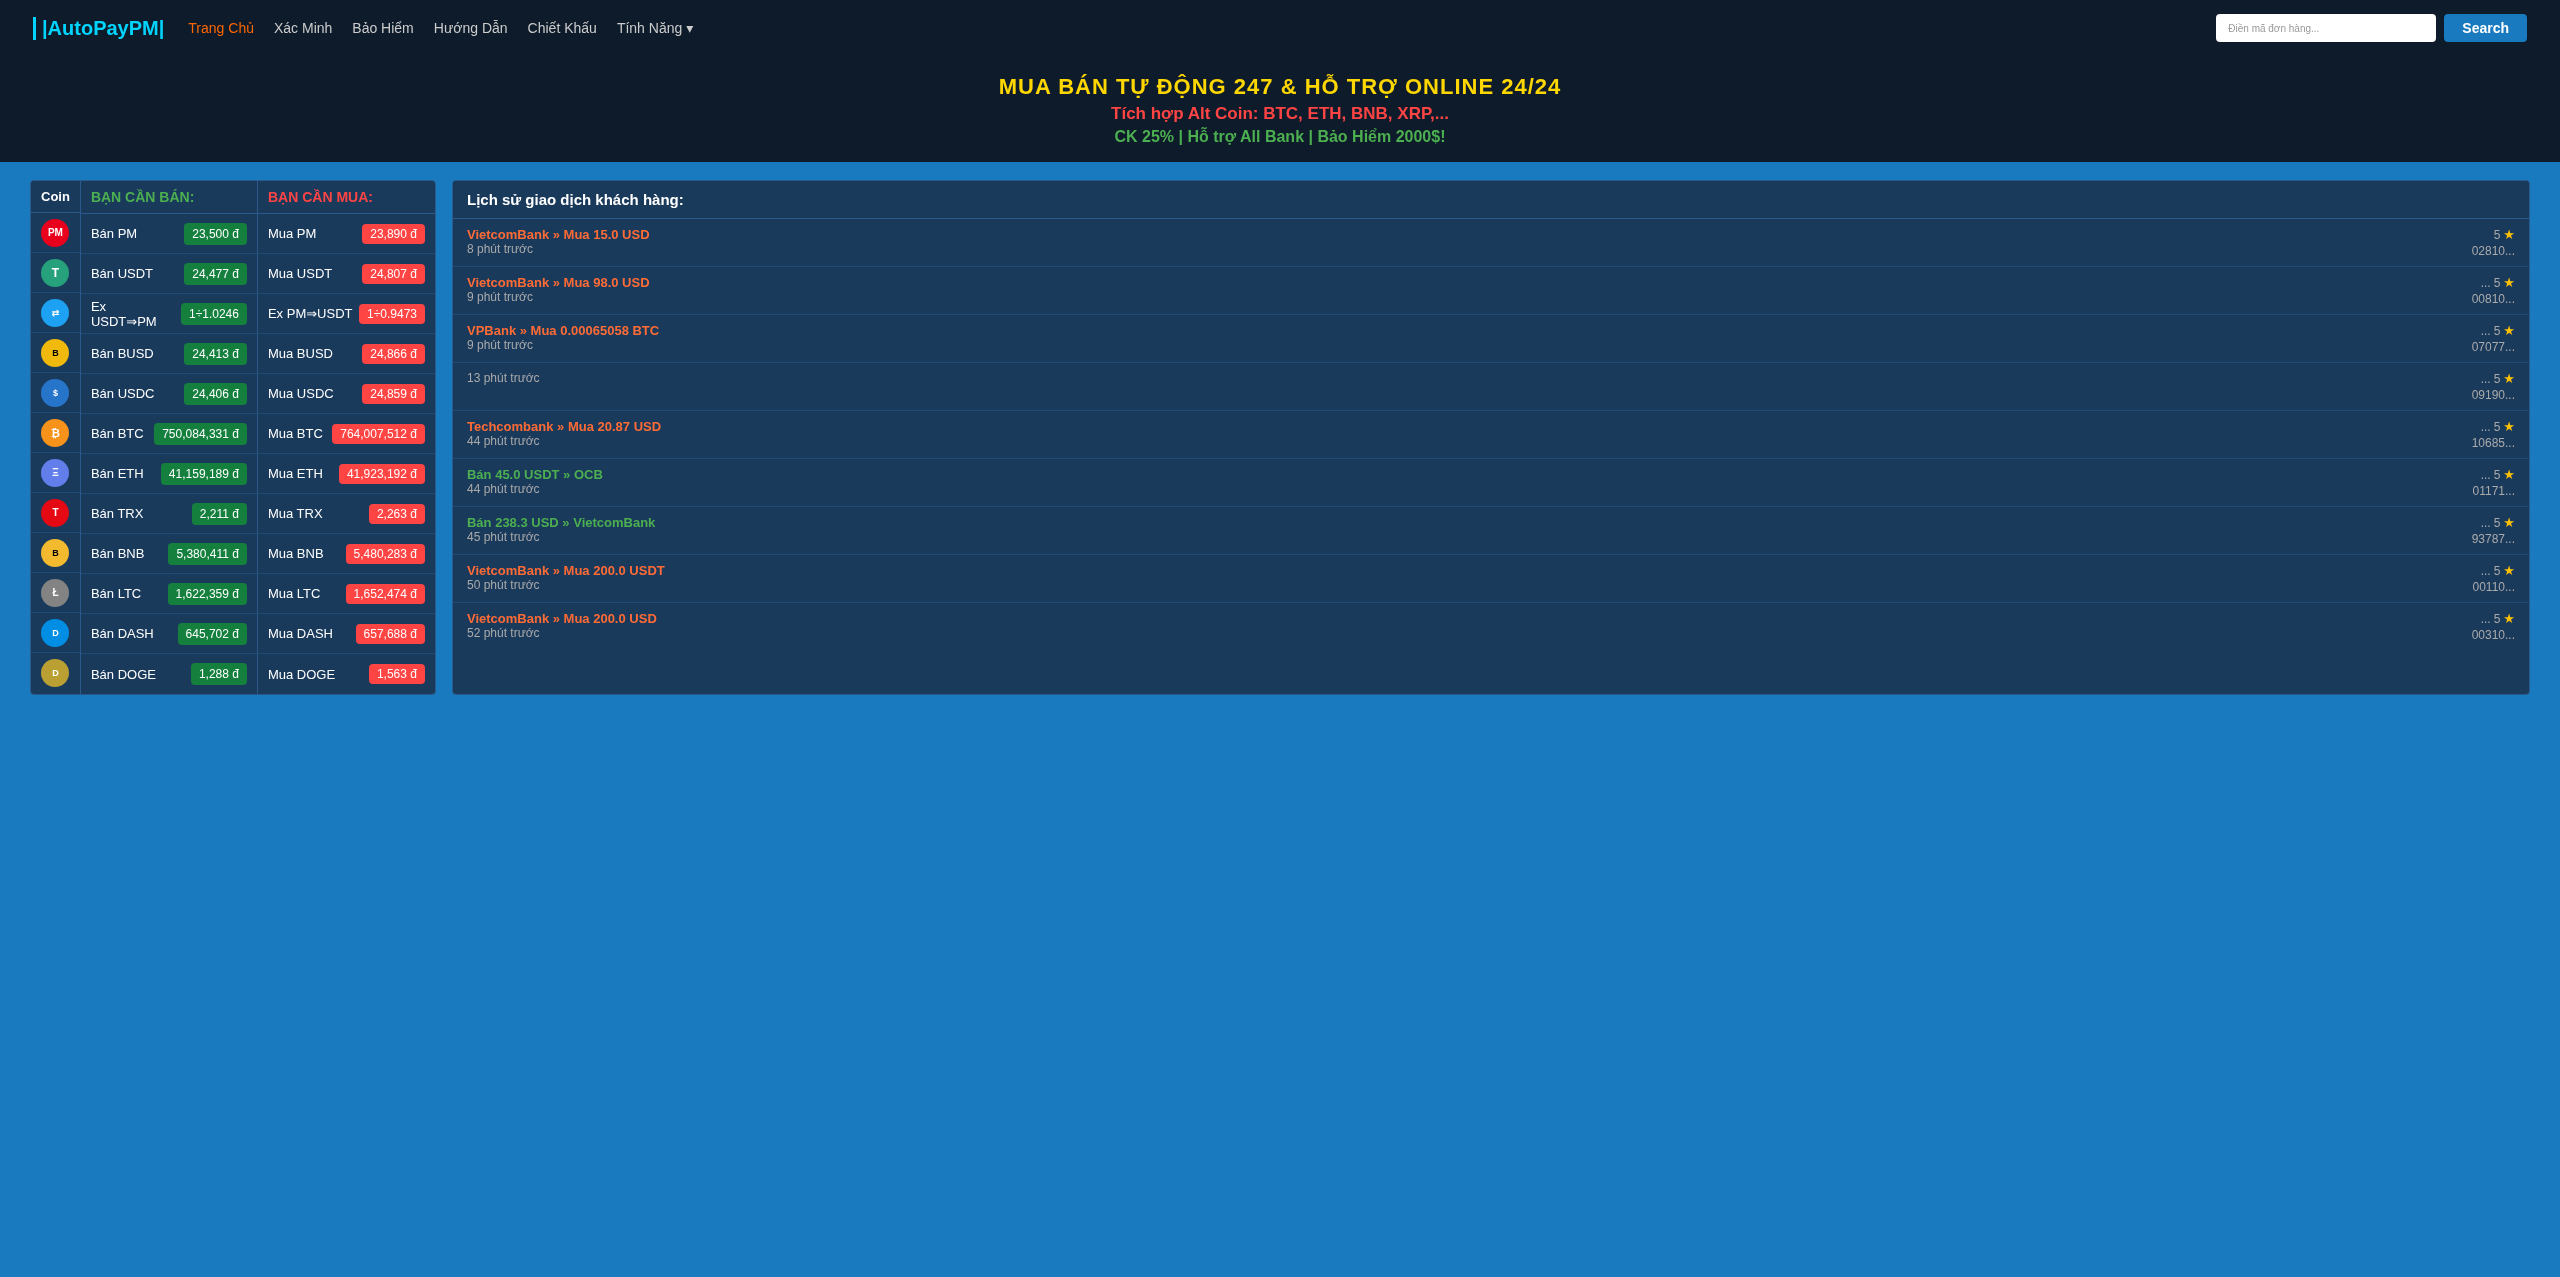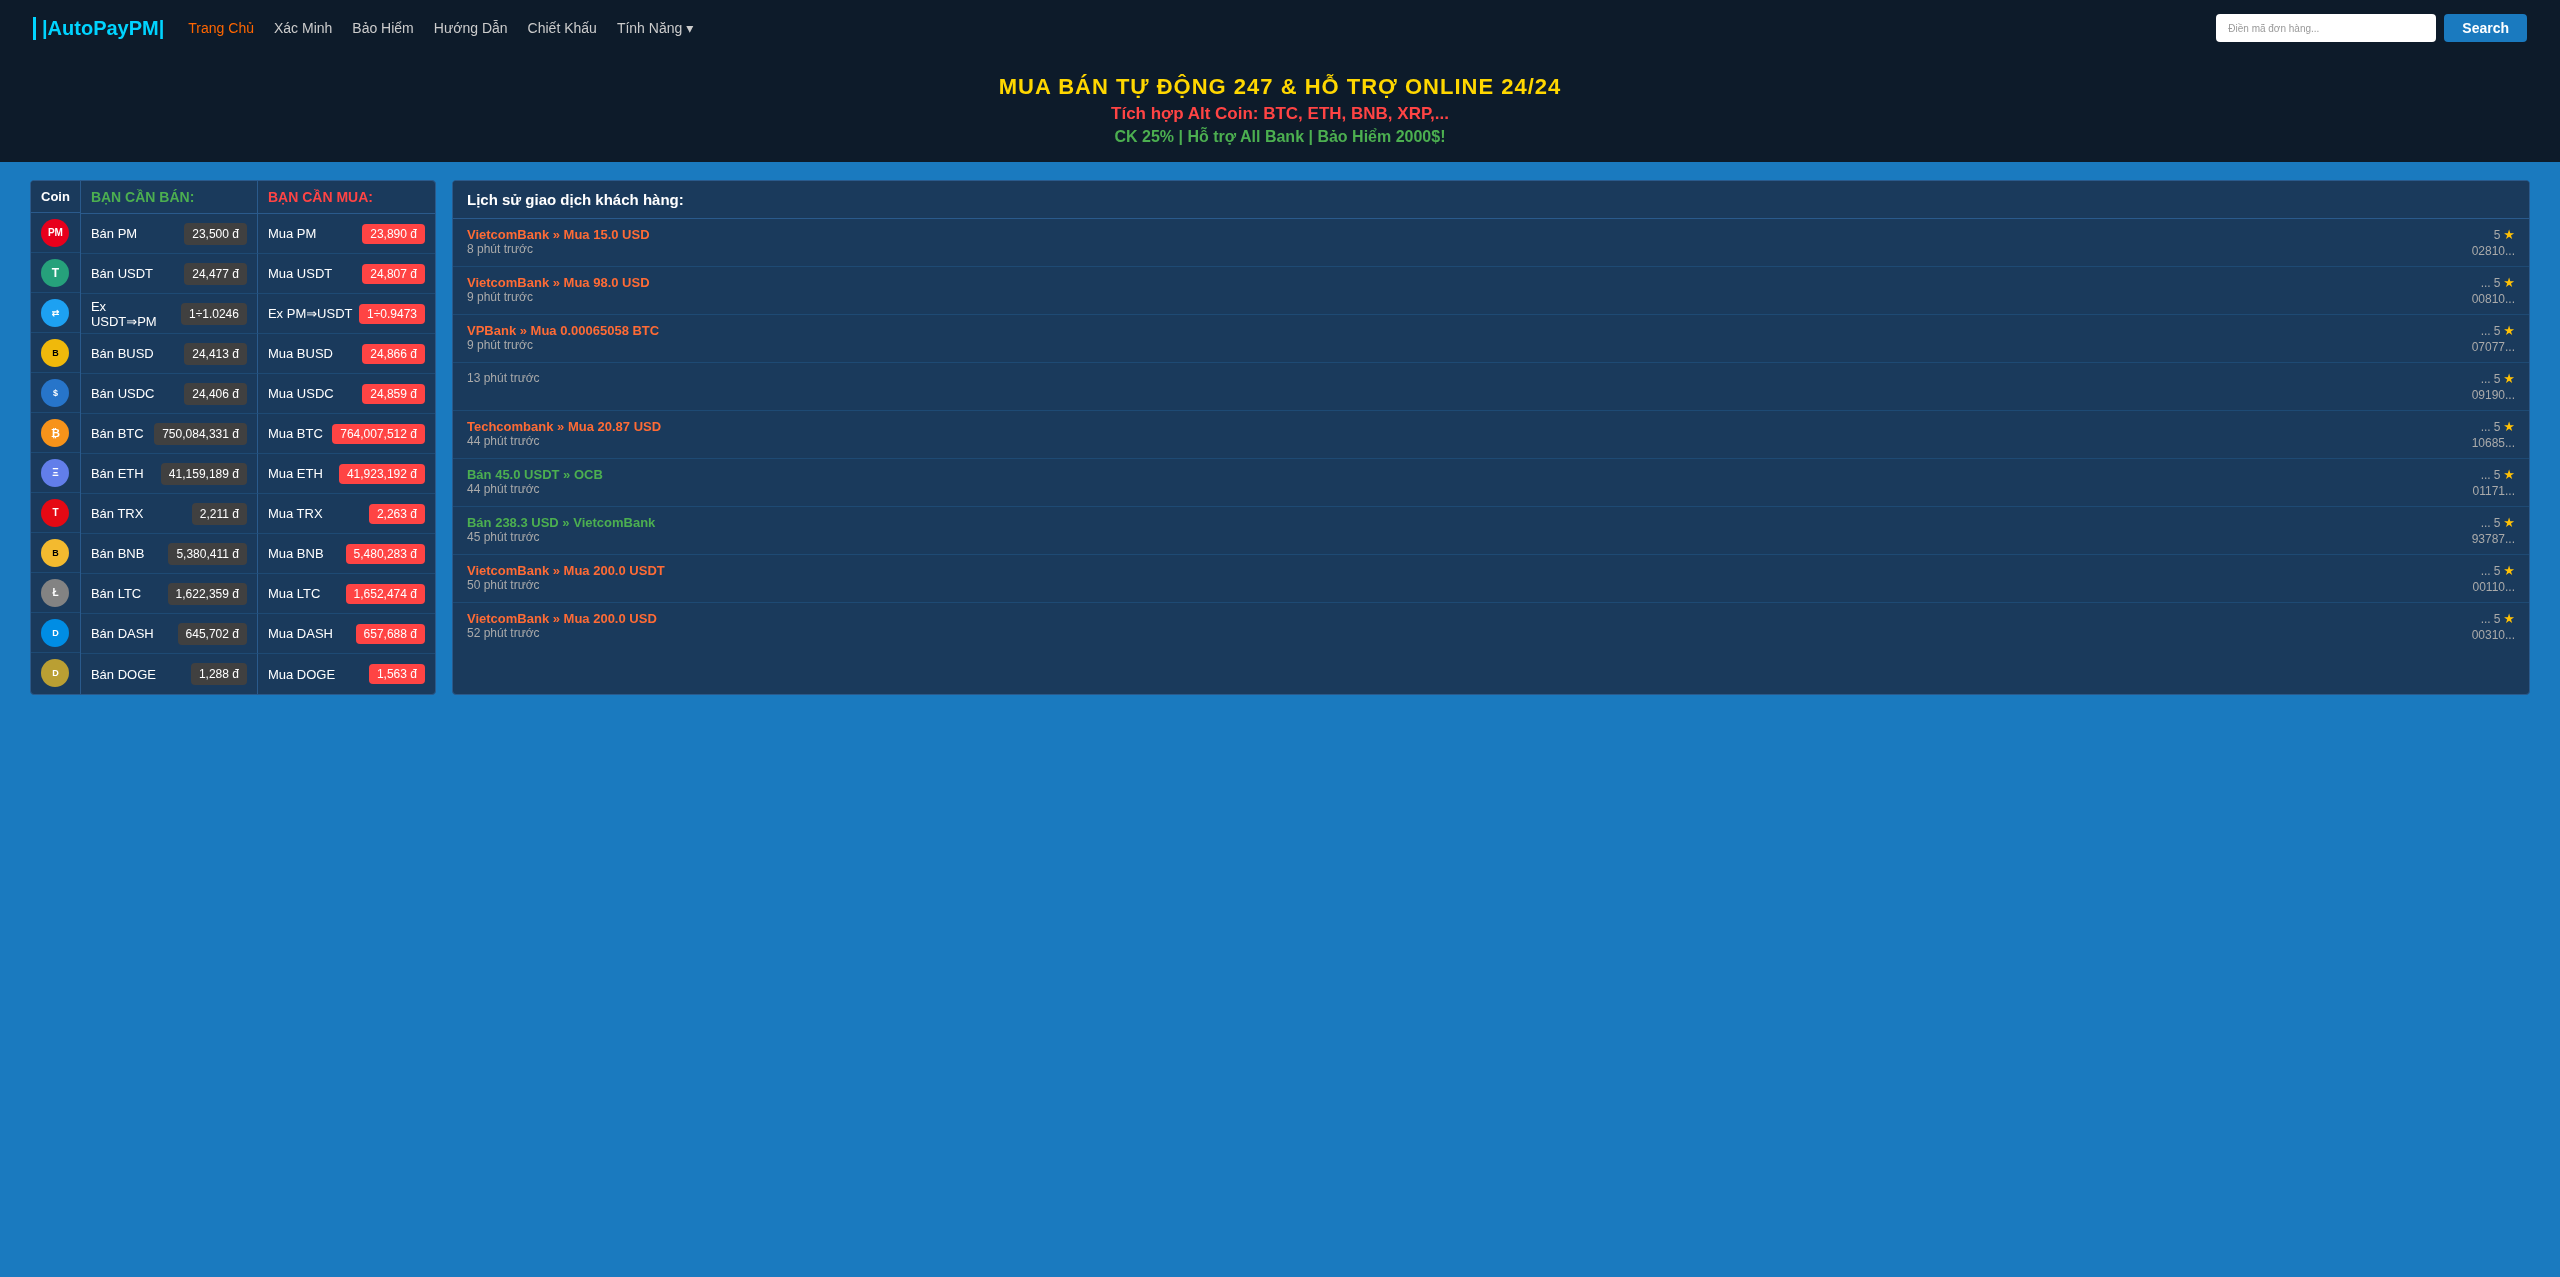--- a/index.html
+++ b/index.html
@@ -114,21 +114,21 @@
       border-radius: 50%;
       display: inline-flex;
       align-items: center;
       justify-content: center;
       font-size: 12px;
       font-weight: bold;
       color: #fff;
     }
 
     .sell-price-badge {
-      background-color: #404040;
+      background-color: #15803d;
       color: #fff;
       padding: 4px 8px;
       border-radius: 4px;
       font-size: 12px;
       white-space: nowrap;
     }
     .buy-price-badge {
       background-color: #ff4444;
       color: #fff;
       padding: 3px 8px;

